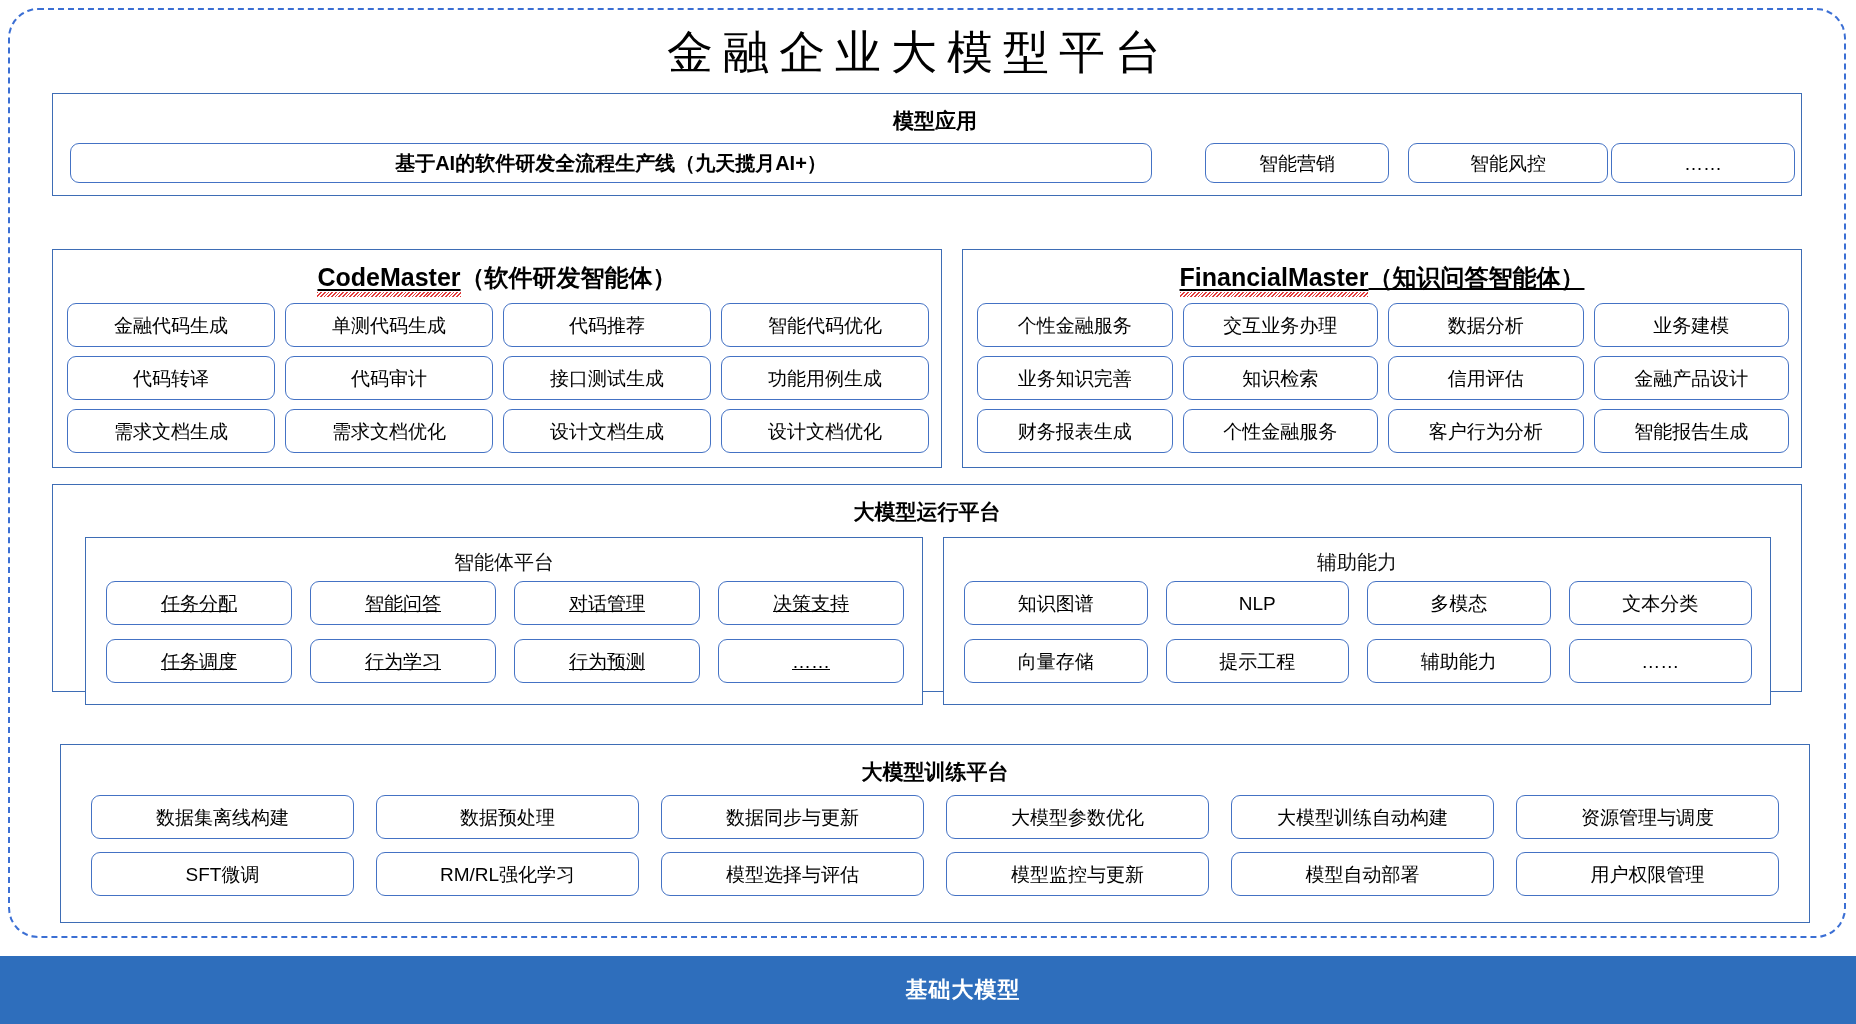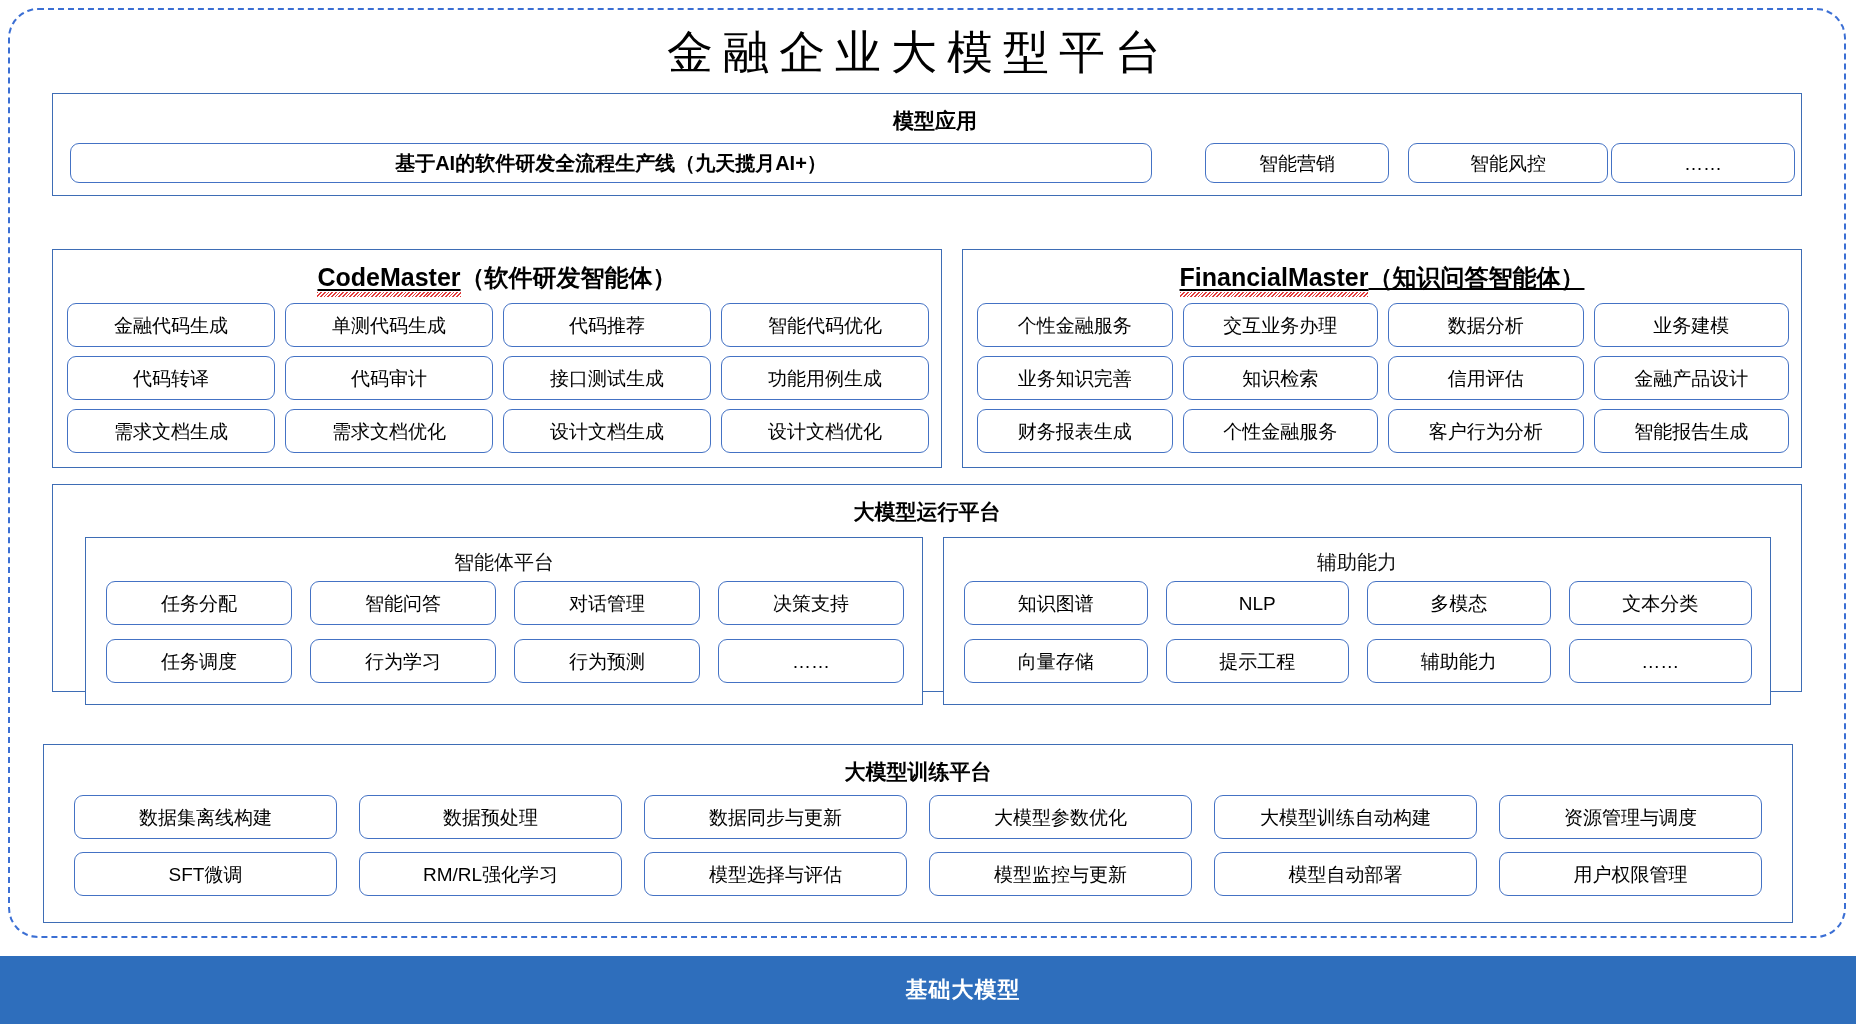--- a/index.html
+++ b/index.html
@@ -195,21 +195,21 @@
   </div>
 </div>
 
 <div class="panel" style="left:52px;top:484px;width:1750px;height:208px;">
   <div class="panel-title" style="margin-top:16px;">大模型运行平台</div>
 
   <div class="subpanel" style="left:32px;top:52px;width:838px;height:168px;">
     <div class="subpanel-title" style="margin-top:11px;">智能体平台</div>
     <div class="pill-grid" style="left:20px;top:43px;width:798px;height:110px;
                 grid-template-columns:repeat(4,1fr);grid-template-rows:repeat(2,44px);
-                column-gap:18px;row-gap:14px;">
+                column-gap:18px;row-gap:14px;text-decoration:underline;">
       <div class="pill">任务分配</div>
       <div class="pill">智能问答</div>
       <div class="pill">对话管理</div>
       <div class="pill">决策支持</div>
       <div class="pill">任务调度</div>
       <div class="pill">行为学习</div>
       <div class="pill">行为预测</div>
       <div class="pill">……</div>
     </div>
   </div>
@@ -224,21 +224,21 @@
       <div class="pill">多模态</div>
       <div class="pill">文本分类</div>
       <div class="pill">向量存储</div>
       <div class="pill">提示工程</div>
       <div class="pill">辅助能力</div>
       <div class="pill">……</div>
     </div>
   </div>
 </div>
 
-<div class="panel" style="left:43px;top:744px;width:1750px;height:179px;">
+<div class="panel" style="left:60px;top:744px;width:1750px;height:179px;">
   <div class="panel-title" style="margin-top:16px;">大模型训练平台</div>
 
   <div class="pill-grid" style="left:30px;top:50px;width:1688px;height:110px;
               grid-template-columns:repeat(6,1fr);grid-template-rows:repeat(2,44px);
               column-gap:22px;row-gap:13px;">
     <div class="pill">数据集离线构建</div>
     <div class="pill">数据预处理</div>
     <div class="pill">数据同步与更新</div>
     <div class="pill">大模型参数优化</div>
     <div class="pill">大模型训练自动构建</div>

